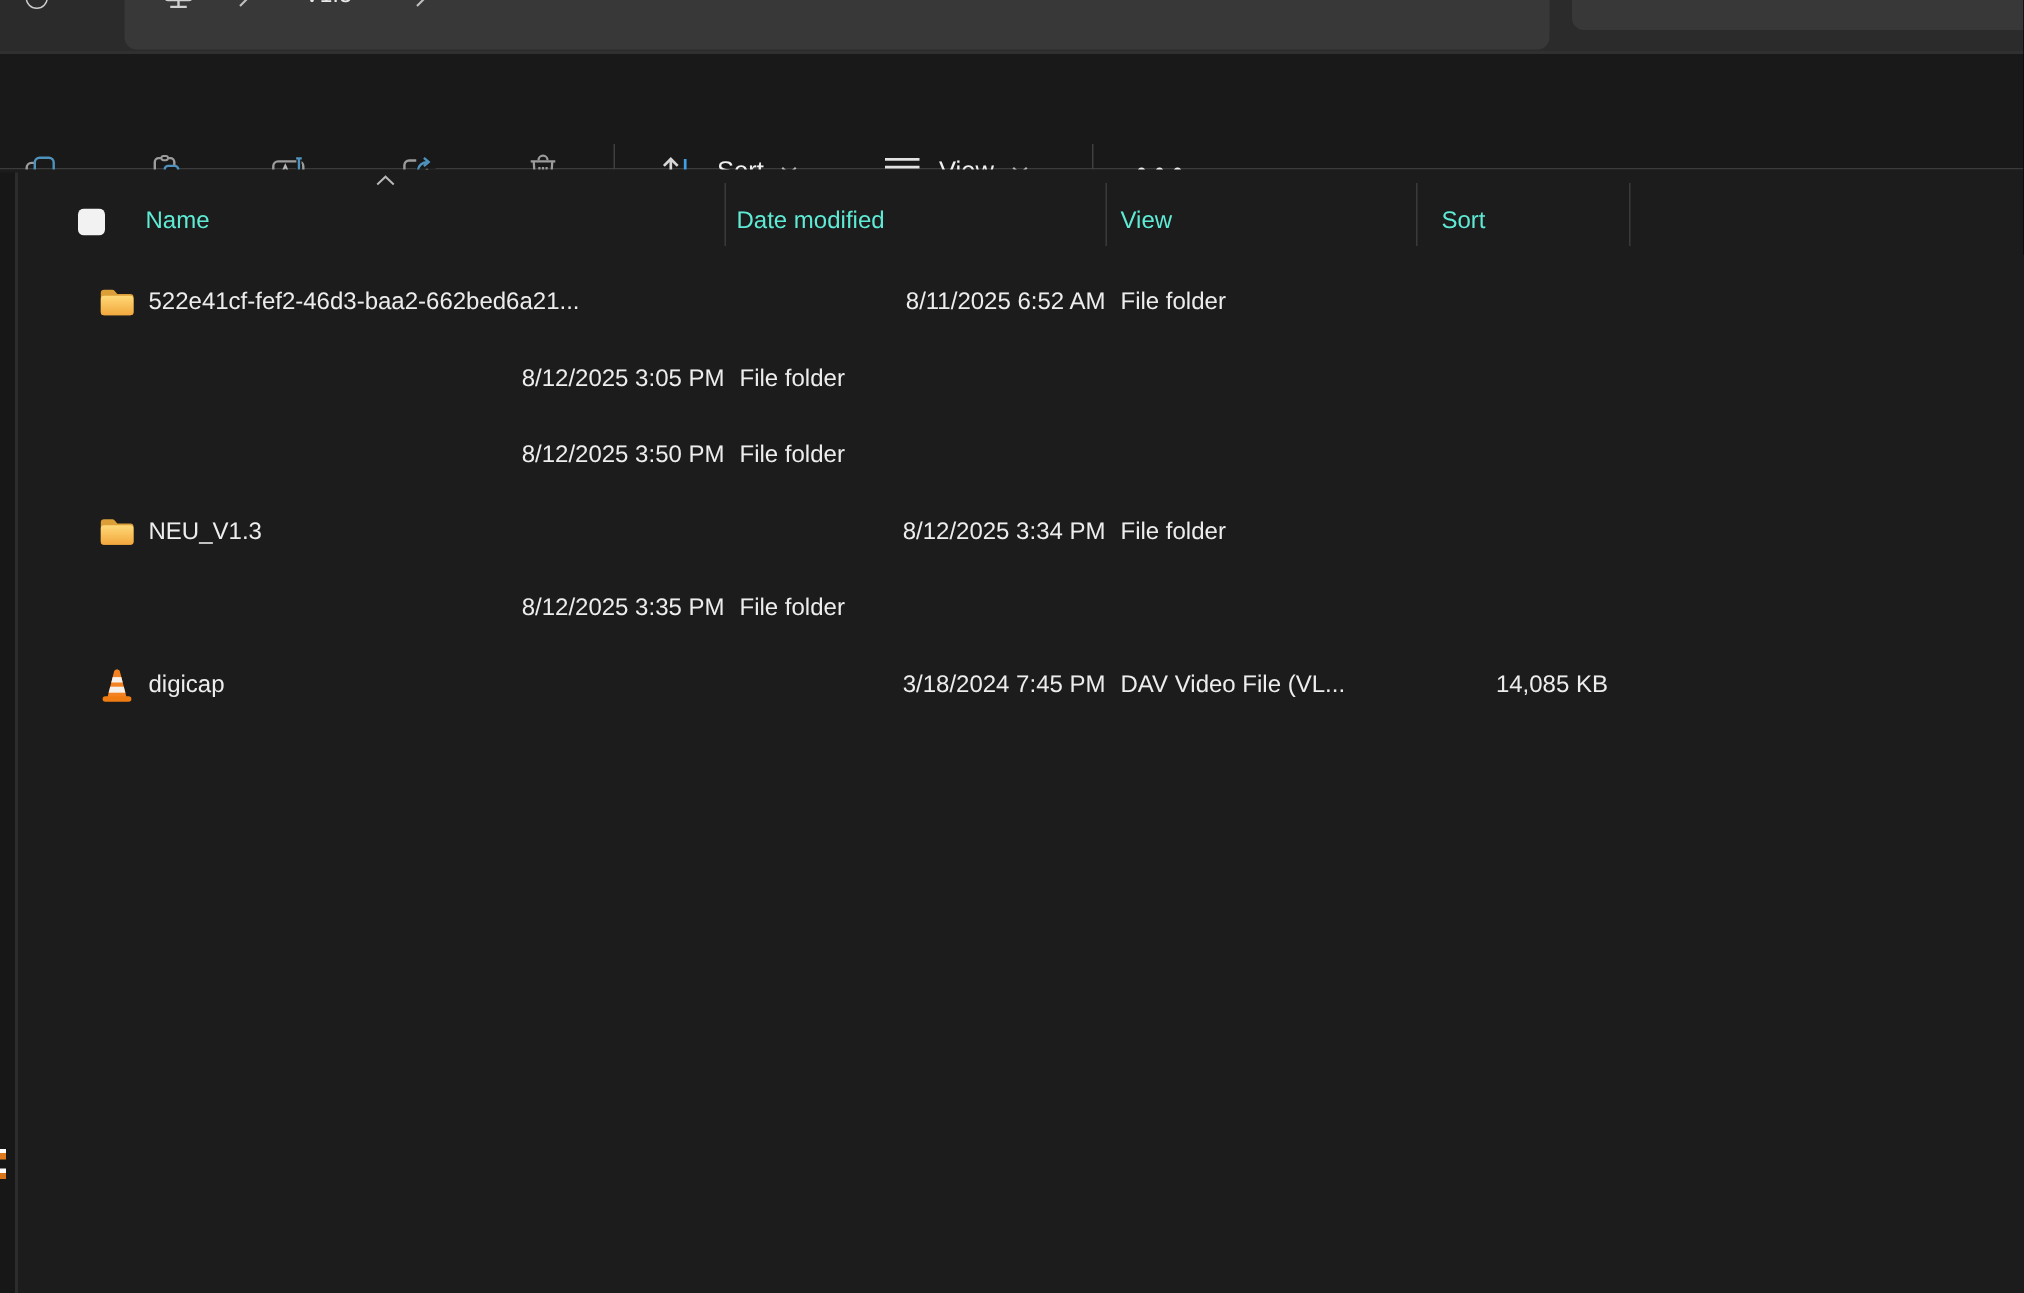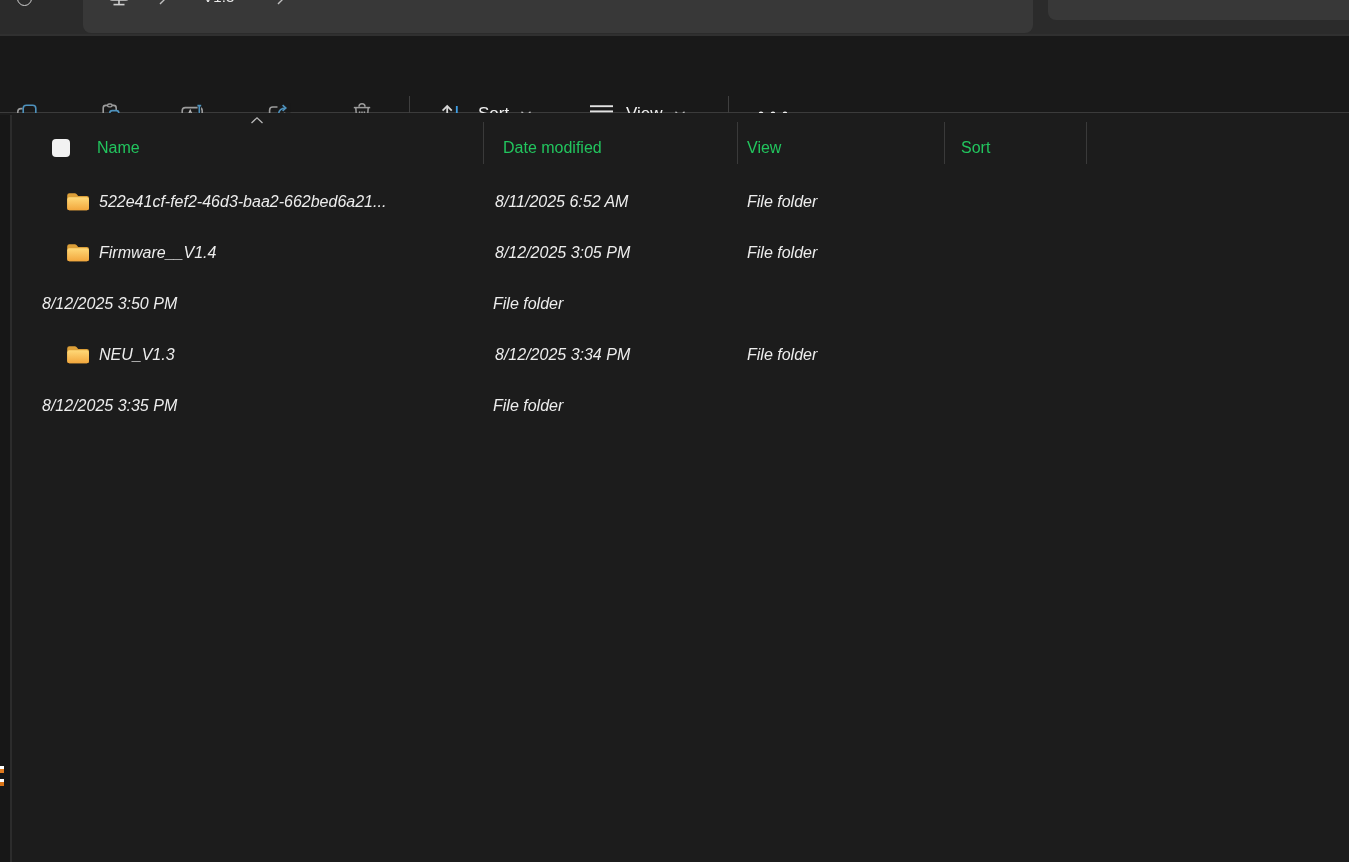--- a/index.html
+++ b/index.html
@@ -29,34 +29,34 @@
   .tb-divider { position:absolute; top:60px; width:1px; height:38px; background:#3f3f3f; }
 
   
   .list-area { position:absolute; left:0; top:113px; width:1349px; height:749px; background:#1c1c1c; }
   .left-strip { position:absolute; left:0; top:2px; width:10px; height:747px; background:#171717; }
   .pane-divider { position:absolute; left:10px; top:2px; width:2px; height:747px; background:#2c2c2c; }
 
   .hdr-sort-chevron { position:absolute; left:249px; top:3px; }
   .hdr-row { position:absolute; left:30px; top:10px; width:1056px; height:50px;
              display:grid; grid-template-columns:453px 254px 207px 142px; align-items:center; }
-  .hdr-cell { font-size:16px; color:#22c55e; white-space:nowrap; overflow:hidden; }
+  .hdr-cell { font-size:16px; color:#5eead4; white-space:nowrap; overflow:hidden; }
   .hdr-name { display:flex; align-items:center; padding-left:22px; gap:27px; }
-  .hdr-date { padding-left:20px; }
+  .hdr-date { padding-left:8px; }
   .hdr-type { padding-left:10px; }
   .hdr-size { padding-left:17px; }
   .hdr-sep { position:absolute; top:9px; width:1px; height:42px; background:#3a3a3a; }
   .checkbox { width:18px; height:18px; border-radius:4px; background:#f2f2f2; flex:0 0 auto; }
 
-  .rows { position:absolute; left:0; top:63px; width:1116px;font-style:italic; }
+  .rows { position:absolute; left:0; top:63px; width:1116px; }
   .file-row { position:relative; height:51px; display:grid; grid-template-columns:453px 254px 207px 142px; align-items:center; margin-left:30px; }
   .cell { font-size:16px; color:#ededed; white-space:nowrap; overflow:hidden; }
   .c-name { display:flex; align-items:center; gap:9px; padding-left:36px; }
   .c-name .fname { overflow:hidden; text-overflow:clip; }
-  .c-date { padding-left:12px; }
+  .c-date { padding-left:12px;text-align:right; }
   .c-type { padding-left:10px; }
   .c-size { text-align:right; padding-right:14px; }
   .icon-slot { width:24px; height:24px; flex:0 0 auto; display:flex; align-items:center; justify-content:center; }
 
   
   .edge-artifact { position:absolute; width:4px; height:7px; }
   .ea1 { left:0; top:766px; background:linear-gradient(#ffffff 40%, #e07a1e 40%); }
   .ea2 { left:0; top:779px; background:linear-gradient(#ffffff 45%, #d97417 45%); }
 
   .hidden-defs { position:absolute; width:0; height:0; overflow:hidden; }
@@ -223,56 +223,65 @@
       <rect x="1.2" y="5.2" width="21.8" height="13" rx="2.2" fill="url(#fgrad)"></rect>
     </svg>
             </span>
       <span class="fname">522e41cf-fef2-46d3-baa2-662bed6a21...</span>
     </div>
     <div class="cell c-date">8/11/2025 6:52 AM</div>
     <div class="cell c-type">File folder</div>
     <div class="cell c-size"></div>
   </div>
         <div class="file-row">
+    <div class="cell c-date">8/12/2025 3:05 PM</div>
+    <div class="cell c-type">File folder</div>
+    <div class="cell c-size"></div>
+  </div>
+        <div class="file-row">
+    <div class="cell c-date">8/12/2025 3:50 PM</div>
+    <div class="cell c-type">File folder</div>
+    <div class="cell c-size"></div>
+  </div>
+        <div class="file-row">
     <div class="cell c-name">
       <span class="icon-slot">
               <svg width="24" height="20" viewBox="0 0 24 20">
       <path d="M1.2 3.4 a2.2 2.2 0 0 1 2.2 -2.2 h5.4 a2.2 2.2 0 0 1 1.7 0.8 L12.2 4 h8.6 a2.2 2.2 0 0 1 2.2 2.2 V16 a2.2 2.2 0 0 1 -2.2 2.2 H3.4 A2.2 2.2 0 0 1 1.2 16 Z" fill="#dc9f38"></path>
       <rect x="1.2" y="5.2" width="21.8" height="13" rx="2.2" fill="url(#fgrad)"></rect>
     </svg>
             </span>
-      <span class="fname">Firmware__V1.4</span>
-    </div>
-    <div class="cell c-date">8/12/2025 3:05 PM</div>
-    <div class="cell c-type">File folder</div>
-    <div class="cell c-size"></div>
-  </div>
-        <div class="file-row">
-    <div class="cell c-date">8/12/2025 3:50 PM</div>
+      <span class="fname">NEU_V1.3</span>
+    </div>
+    <div class="cell c-date">8/12/2025 3:34 PM</div>
+    <div class="cell c-type">File folder</div>
+    <div class="cell c-size"></div>
+  </div>
+        <div class="file-row">
+    <div class="cell c-date">8/12/2025 3:35 PM</div>
     <div class="cell c-type">File folder</div>
     <div class="cell c-size"></div>
   </div>
         <div class="file-row">
     <div class="cell c-name">
       <span class="icon-slot">
-              <svg width="24" height="20" viewBox="0 0 24 20">
-      <path d="M1.2 3.4 a2.2 2.2 0 0 1 2.2 -2.2 h5.4 a2.2 2.2 0 0 1 1.7 0.8 L12.2 4 h8.6 a2.2 2.2 0 0 1 2.2 2.2 V16 a2.2 2.2 0 0 1 -2.2 2.2 H3.4 A2.2 2.2 0 0 1 1.2 16 Z" fill="#dc9f38"></path>
-      <rect x="1.2" y="5.2" width="21.8" height="13" rx="2.2" fill="url(#fgrad)"></rect>
+              <svg width="22" height="24" viewBox="0 0 22 24">
+      <g clip-path="url(#coneclip)">
+        <rect x="0" y="0" width="22" height="20" fill="#f58220"></rect>
+        <rect x="0" y="6.4" width="22" height="3.6" fill="#f6f1ea"></rect>
+        <rect x="0" y="12.8" width="22" height="4" fill="#f6f1ea"></rect>
+      </g>
+      <rect x="1.4" y="19.2" width="19.2" height="3.6" rx="1.8" fill="#ee7c12"></rect>
     </svg>
             </span>
-      <span class="fname">NEU_V1.3</span>
-    </div>
-    <div class="cell c-date">8/12/2025 3:34 PM</div>
-    <div class="cell c-type">File folder</div>
-    <div class="cell c-size"></div>
-  </div>
-        <div class="file-row">
-    <div class="cell c-date">8/12/2025 3:35 PM</div>
-    <div class="cell c-type">File folder</div>
-    <div class="cell c-size"></div>
+      <span class="fname">digicap</span>
+    </div>
+    <div class="cell c-date">3/18/2024 7:45 PM</div>
+    <div class="cell c-type">DAV Video File (VL...</div>
+    <div class="cell c-size">14,085 KB</div>
   </div>
       </div>
   </div>
 
   <div class="edge-artifact ea1"></div>
   <div class="edge-artifact ea2"></div>
 </div>
 
 <div class="hidden-defs">
   <div id="folder-icon-template">

